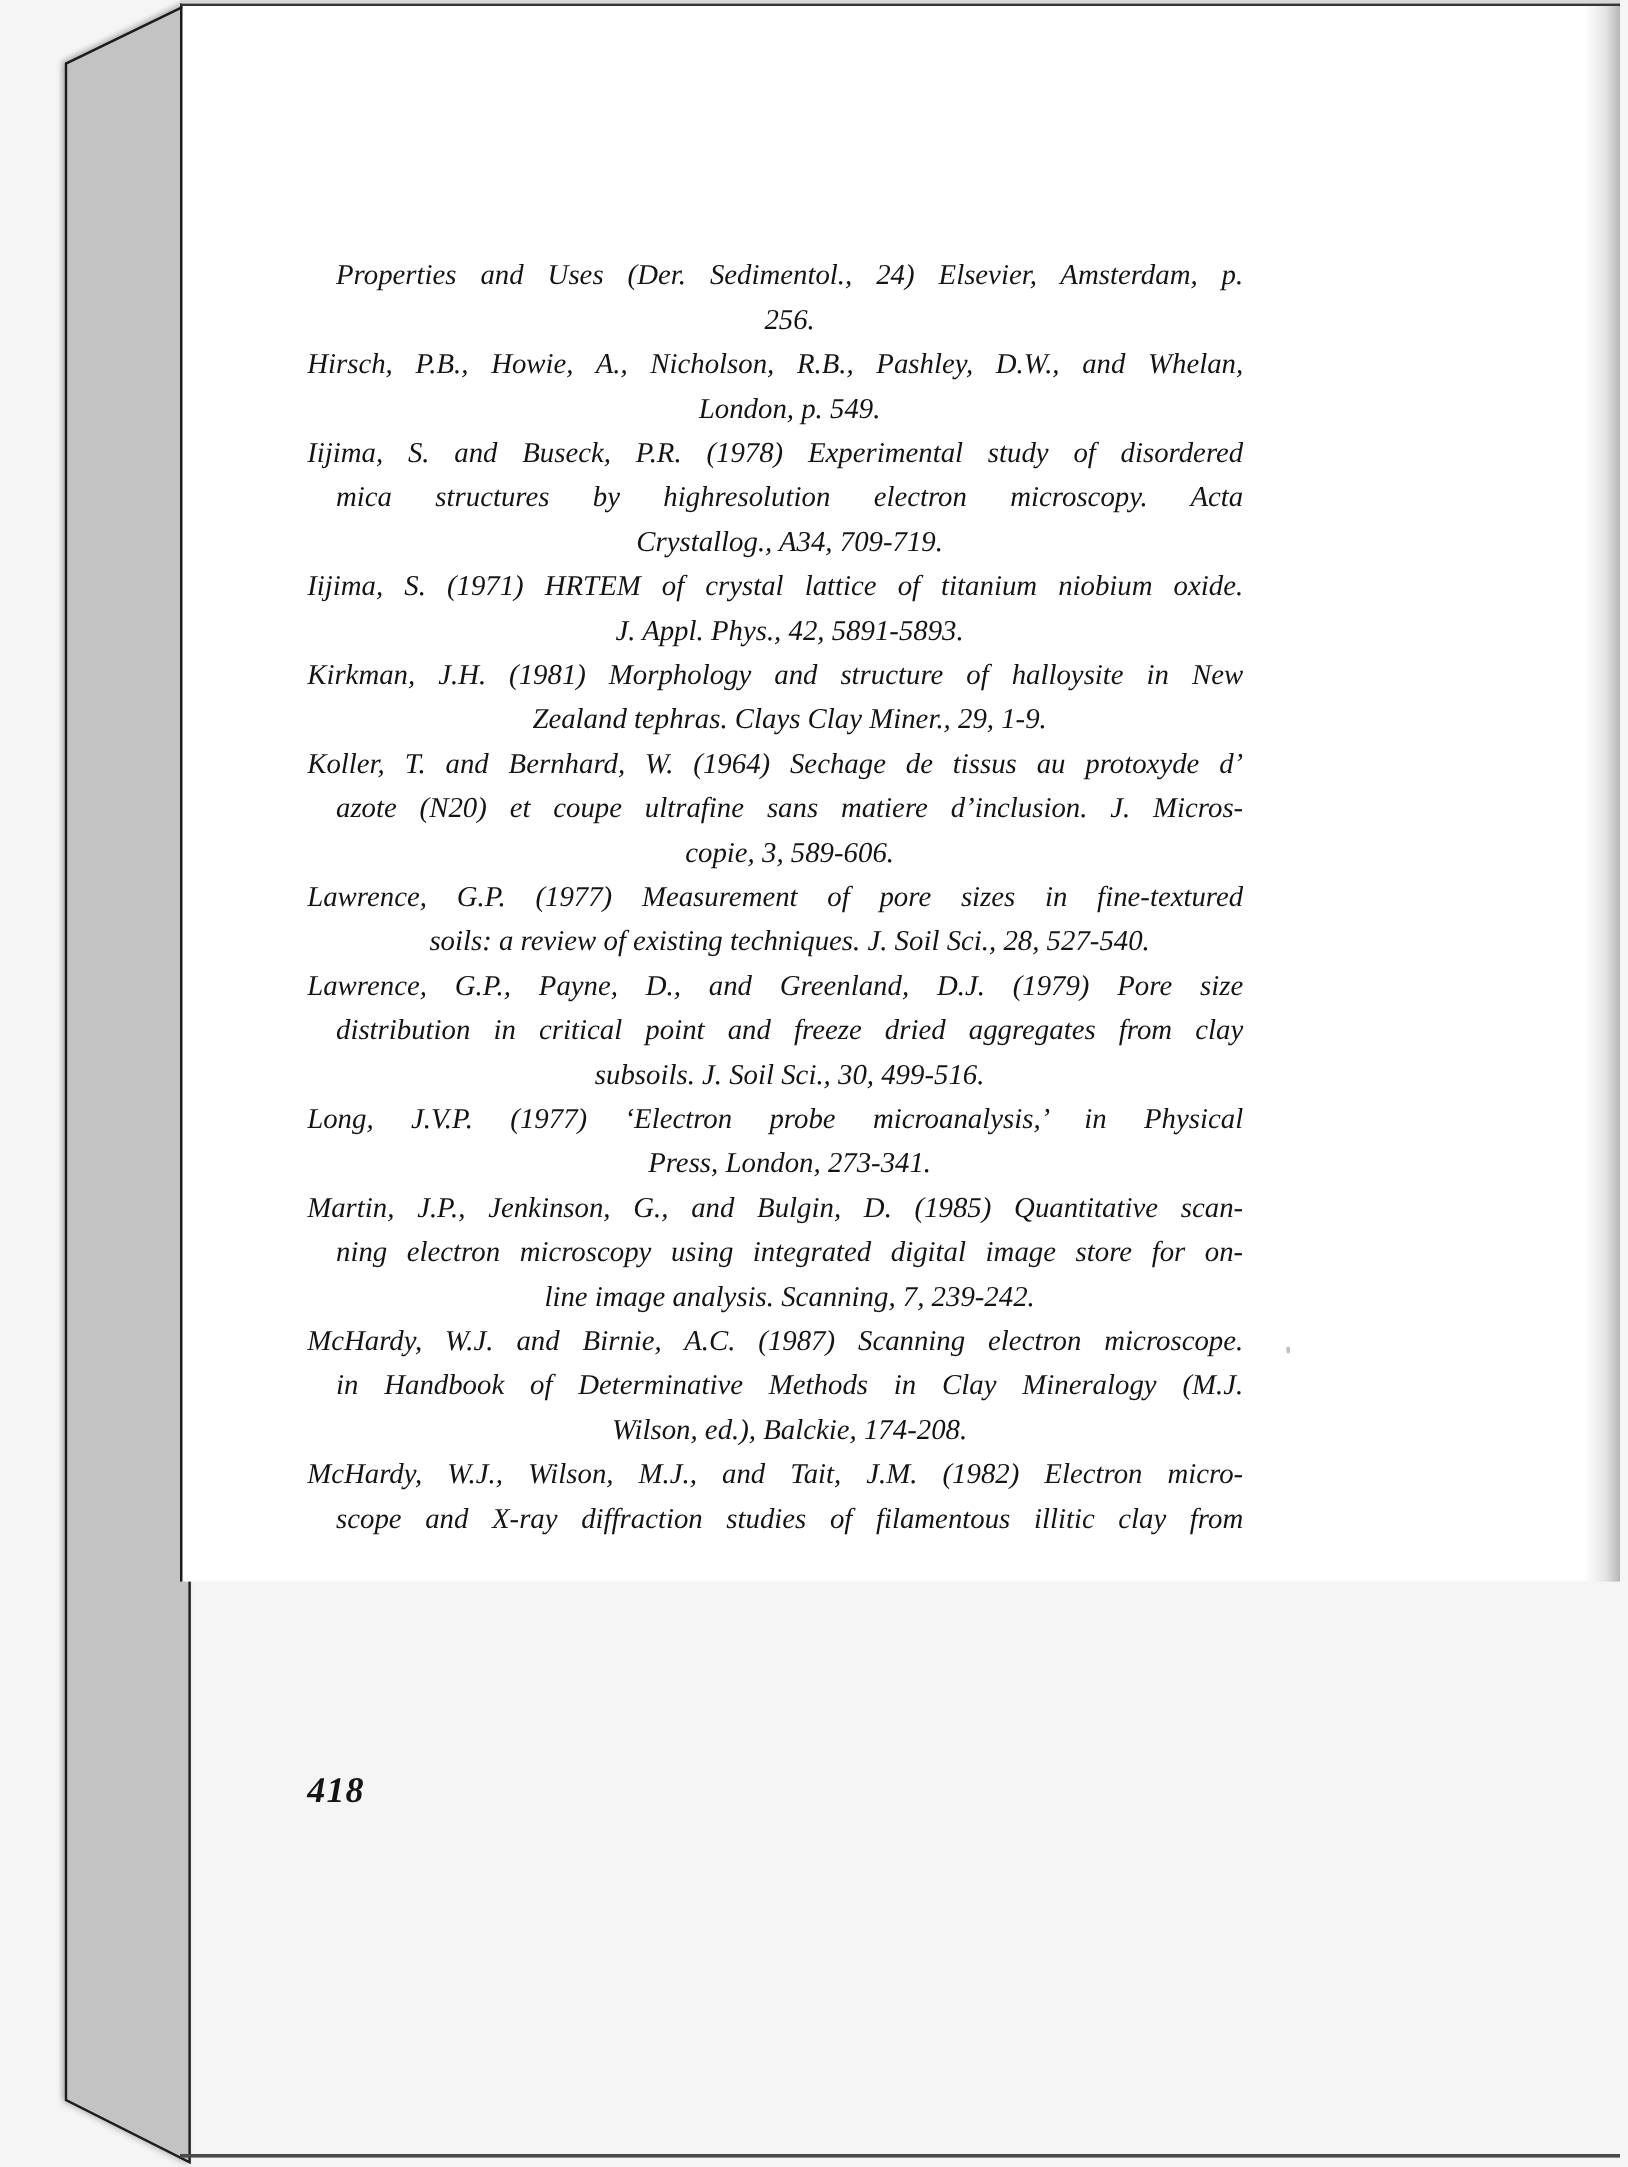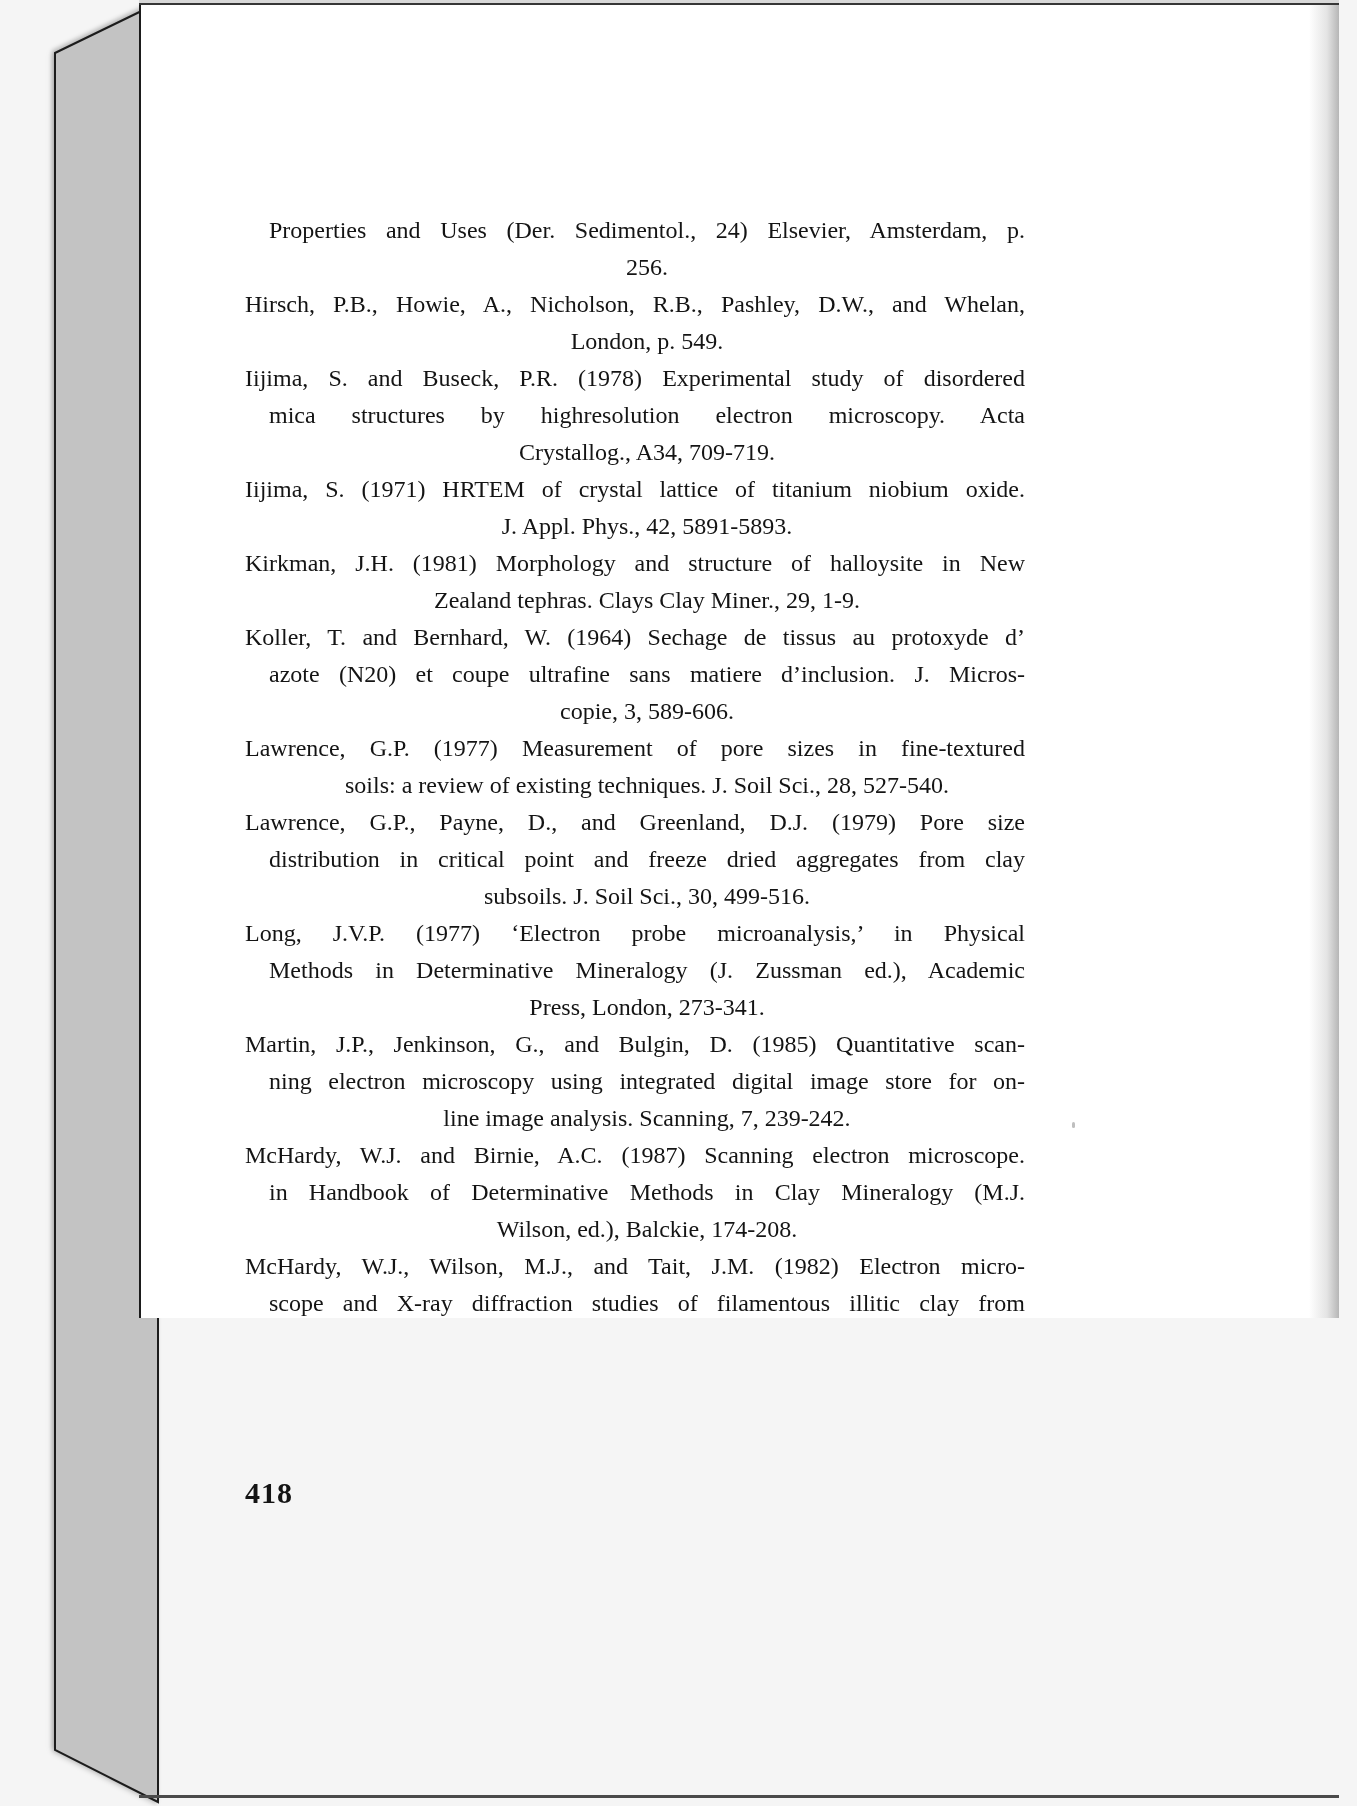--- a/index.html
+++ b/index.html
@@ -18,27 +18,28 @@
     background: #f5f5f5;
   }
   .spine-svg {
     position: absolute;
     left: 53px;
     top: 0;
     filter: drop-shadow(-2px -2px 2px rgba(0,0,0,0.20)) drop-shadow(-2px 2px 2px rgba(0,0,0,0.14));
   }
   .page {
     position: absolute;
-    left: 139px;
+    left: 150px;
     top: 0;
     width: 1200px;
     height: 1318px;
     box-sizing: border-box;
     border-left: 2px solid #1b1b1b;
     background: linear-gradient(to right, #ffffff 0px, #ffffff 1168px, #e4e4e4 1186px, #b2b2b2 1199px);
+    font-style: italic;
   }
   .page-top-shade {
     position: absolute; left: -2px; right: 0; top: 0; height: 3px;
     background: #d8d8d8;
   }
   .page-top-line {
     position: absolute; left: -2px; right: 0; top: 3px; height: 2px;
     background: #363636;
   }
   .page-bottom-line {
@@ -139,21 +140,20 @@
           <div class="line jst">Lawrence, G.P. (1977) Measurement of pore sizes in fine-textured</div>
           <div class="line ind">soils: a review of existing techniques. J. Soil Sci., 28, 527-540.</div>
         </div>
         <div>
           <div class="line jst">Lawrence, G.P., Payne, D., and Greenland, D.J. (1979) Pore size</div>
           <div class="line ind jst">distribution in critical point and freeze dried aggregates from clay</div>
           <div class="line ind">subsoils. J. Soil Sci., 30, 499-516.</div>
         </div>
         <div>
           <div class="line jst">Long, J.V.P. (1977) ‘Electron probe microanalysis,’ in Physical</div>
-          <div class="line ind jst">Methods in Determinative Mineralogy (J. Zussman ed.), Academic</div>
           <div class="line ind">Press, London, 273-341.</div>
         </div>
         <div>
           <div class="line jst">Martin, J.P., Jenkinson, G., and Bulgin, D. (1985) Quantitative scan-</div>
           <div class="line ind jst">ning electron microscopy using integrated digital image store for on-</div>
           <div class="line ind">line image analysis. Scanning, 7, 239-242.</div>
         </div>
         <div>
           <div class="line jst">McHardy, W.J. and Birnie, A.C. (1987) Scanning electron microscope.</div>
           <div class="line ind jst">in Handbook of Determinative Methods in Clay Mineralogy (M.J.</div>

